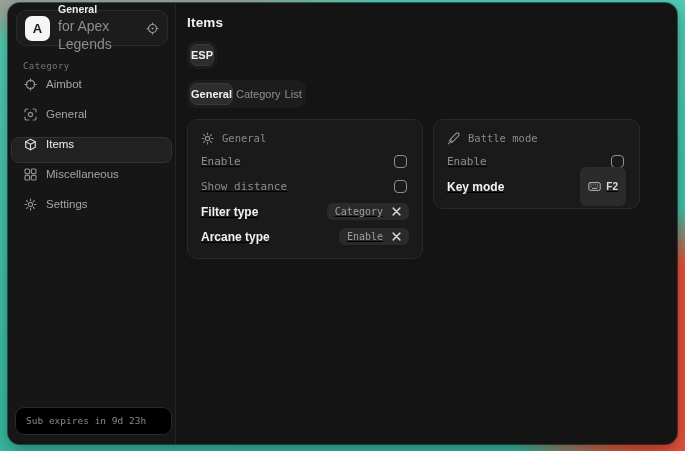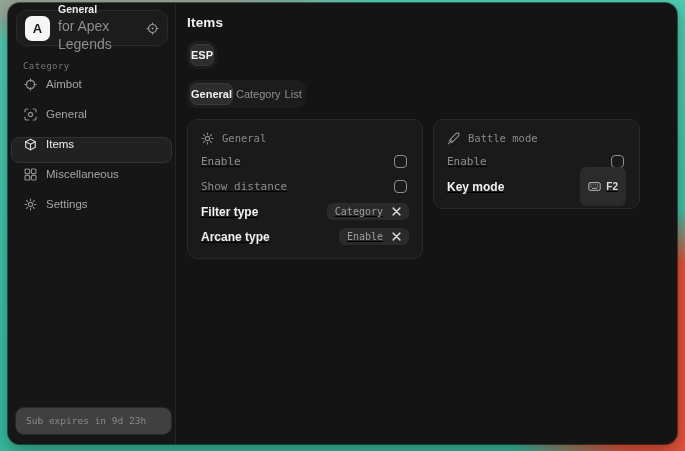--- a/index.html
+++ b/index.html
@@ -29,21 +29,21 @@
   .hdr-icon{color:#9a9a9a;display:flex;}
   .cat-label{margin:15px 0 6px 15px;font-family:"DejaVu Sans Mono",monospace;font-size:9px;
     color:#767676;letter-spacing:.4px;}
   .nav{display:flex;flex-direction:column;gap:4px;}
   .nav-item{display:flex;align-items:flex-start;gap:9px;height:24px;margin:0 3px;padding-left:12px;
     border:1px solid transparent;border-radius:8px;color:#a5a5a5;font-size:11.5px;cursor:default;}
   .nav-item .nico{display:flex;color:#8d8d8d;}
   .nav-item.active{background:#212121;border-color:#323232;color:#ededed;}
   .nav-item.active .nico{color:#d6d6d6;}
   .spacer{flex:1;}
-  .side-footer{margin:0 3px 9px 7px;border:1px solid #292929;background:#404040;border-radius:9px;
+  .side-footer{margin:0 3px 9px 7px;border:1px solid #292929;background:#000000;border-radius:9px;
     padding:7px 10px 8px;}
   .footer-line1{font-family:"DejaVu Sans Mono",monospace;font-size:9.5px;color:#8a8a8a;}
   .footer-line2{font-size:10px;color:#d6d6d6;margin-top:4px;}
   
   .main{flex:1;padding:12px 10px 0 11px;box-sizing:border-box;}
   .main-title{font-size:13.5px;font-weight:bold;color:#f1f1f1;letter-spacing:.2px;}
   .tabs-row{margin-top:11px;}
   .tab-group{display:inline-flex;align-items:center;background:#1c1c1c;border-radius:9px;padding:3px;gap:2px;}
   .tab{padding:4px 0;font-size:11px;color:#8f8f8f;border-radius:7px;border:1px solid transparent;cursor:default;}
   .tab.active{background:#2d2d2d;border-color:#3a3a3a;color:#f0f0f0;font-weight:bold;}

